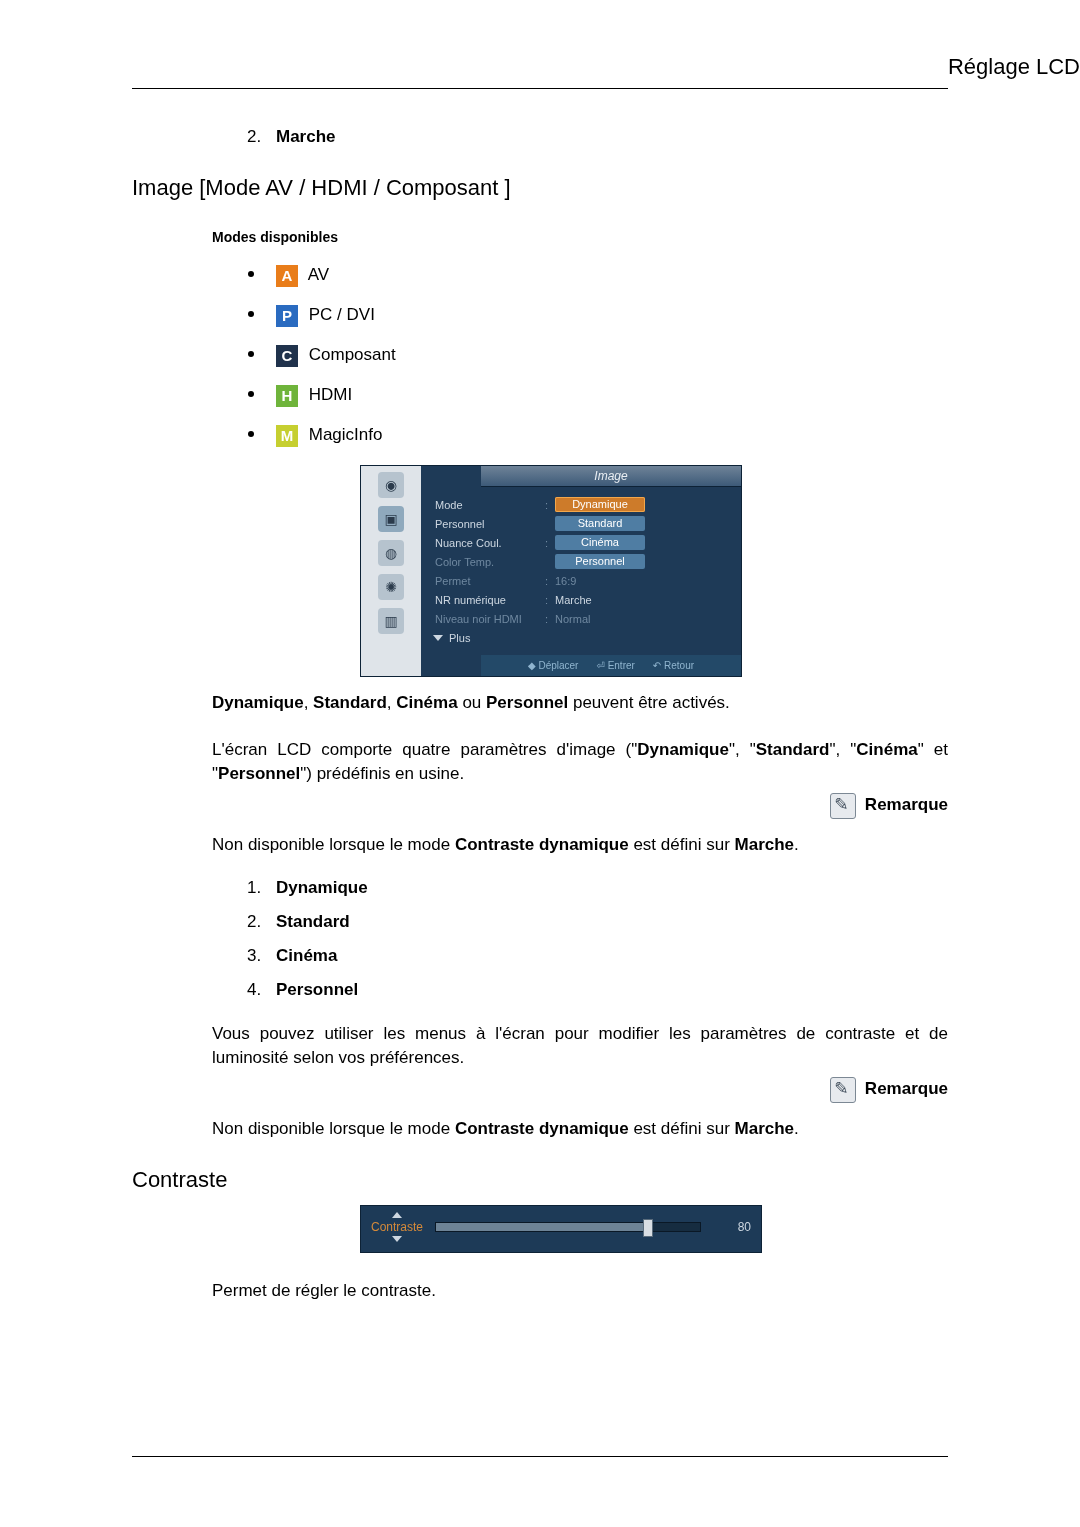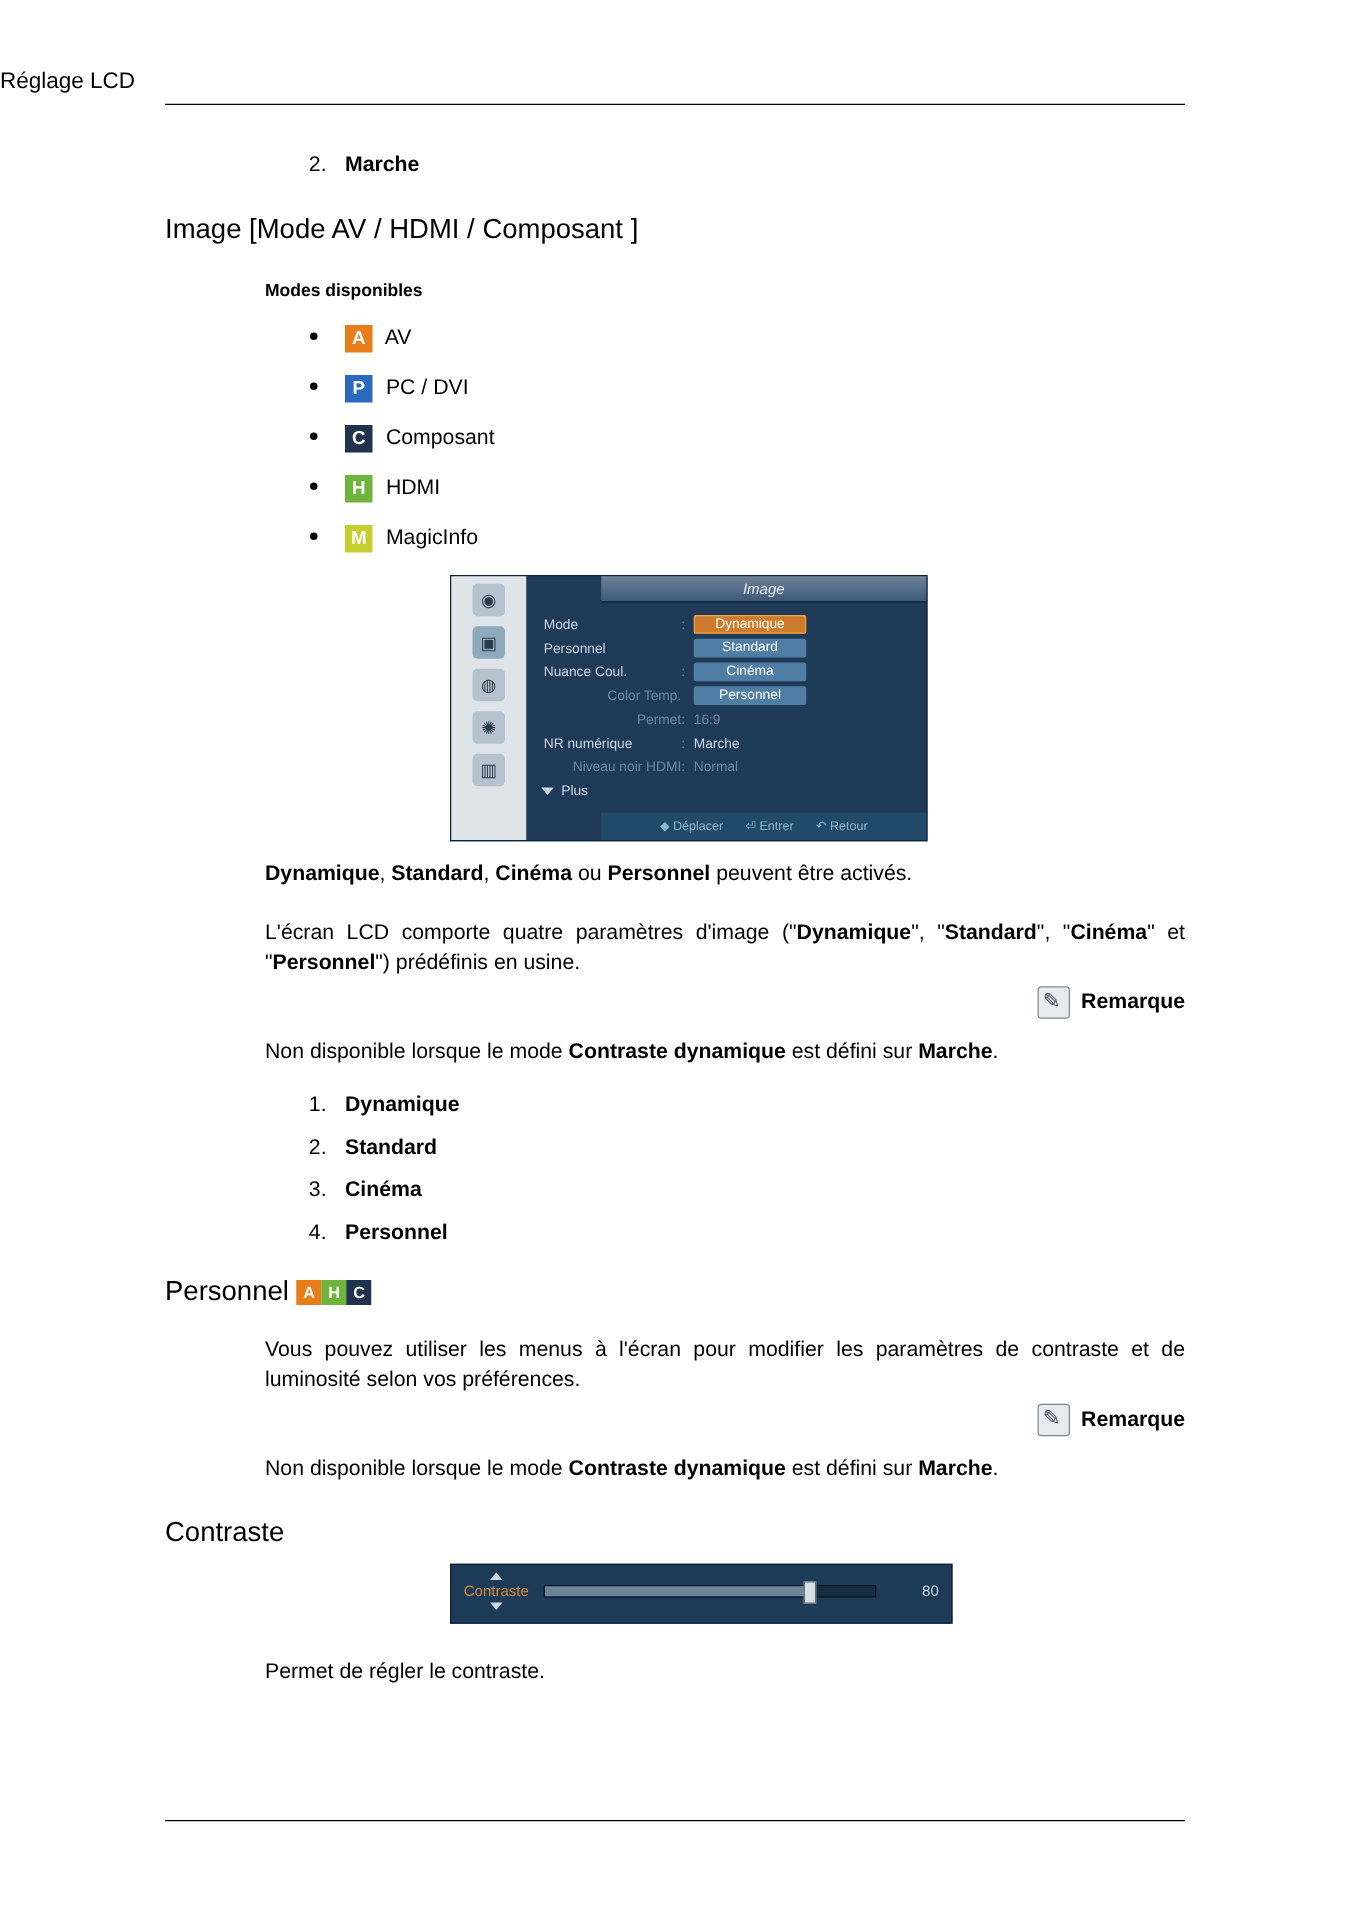--- a/index.html
+++ b/index.html
@@ -6,23 +6,23 @@
   .page{
     width:1080px;
     min-height:1527px;
     margin:0 auto;
     font-family:Arial,Helvetica,sans-serif;
     color:#000;
     font-size:17px;
     position:relative;
   }
   .header{
-    text-align:left;
+    text-align:right;
     padding-top:54px;
-    font-size:18px;
+    font-size:22px;
   }
   .hr{
     border:none;
     border-top:1px solid #000;
     margin:8px 132px 0 132px;
   }
   .hr-bottom{
     border:none;
     border-top:1px solid #000;
     margin:0 132px;
@@ -141,21 +141,21 @@
   .osd-row{
     display:flex;
     align-items:center;
     height:19px;
     font-size:11px;
   }
   .osd-row .lab{
     width:110px;
     color:#cdd7e1;
   }
-  .osd-row .lab.dim{color:#6f88a0;text-align:right;}
+  .osd-row .lab.dim{color:#6f88a0;}
   .osd-row .sep{width:10px;color:#6f88a0;}
   .osd-row .val{
     flex:1;
     color:#cdd7e1;
   }
   .osd-row .val.dim{color:#6f88a0;}
   .osd-row .pill{
     flex:0 0 90px;
     background:#4f7da3;
     color:#fff;
@@ -361,24 +361,20 @@
       <span>Non disponible lorsque le mode </span><b>Contraste dynamique</b><span> est défini sur </span><b>Marche</b><span>.</span>
     </p>
 
     <ol class="four">
       <li><b>Dynamique</b></li>
       <li><b>Standard</b></li>
       <li><b>Cinéma</b></li>
       <li><b>Personnel</b></li>
     </ol>
 
-    <h2 class="inline">
-      <span>Personnel</span>
-      <span class="badge b-a">A</span><span class="badge b-h">H</span><span class="badge b-c">C</span>
-    </h2>
 
     <p class="para">Vous pouvez utiliser les menus à l'écran pour modifier les paramètres de contraste et de luminosité selon vos préférences.</p>
     <div class="remark-line">
       <span class="note-ico"></span> <b>Remarque</b>
     </div>
     <p class="para" style="margin-top:14px;">
       <span>Non disponible lorsque le mode </span><b>Contraste dynamique</b><span> est défini sur </span><b>Marche</b><span>.</span>
     </p>
 
     <h2 class="sec" style="margin-top:26px;">Contraste</h2>

